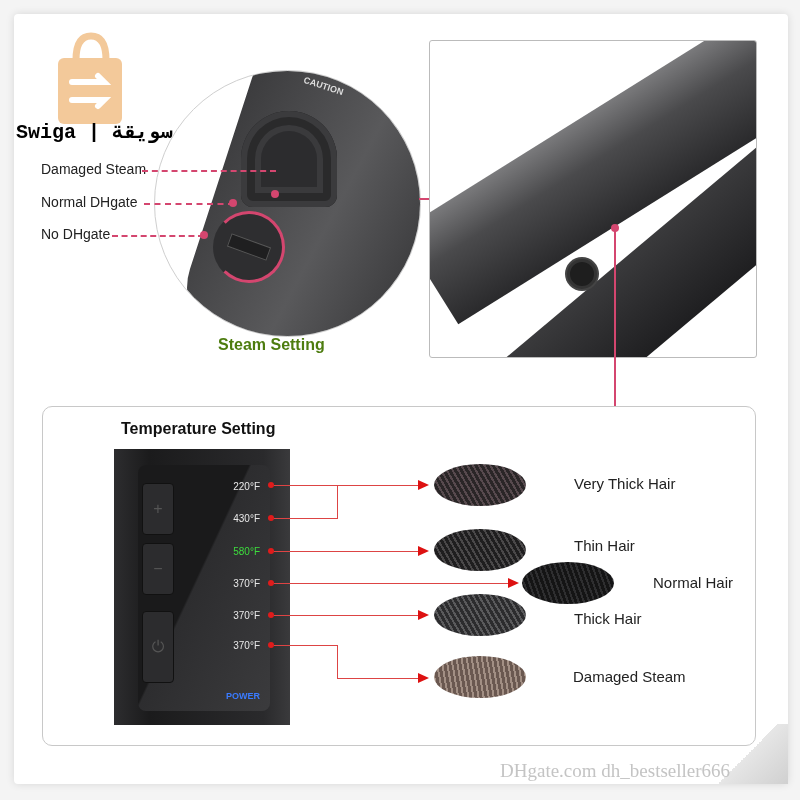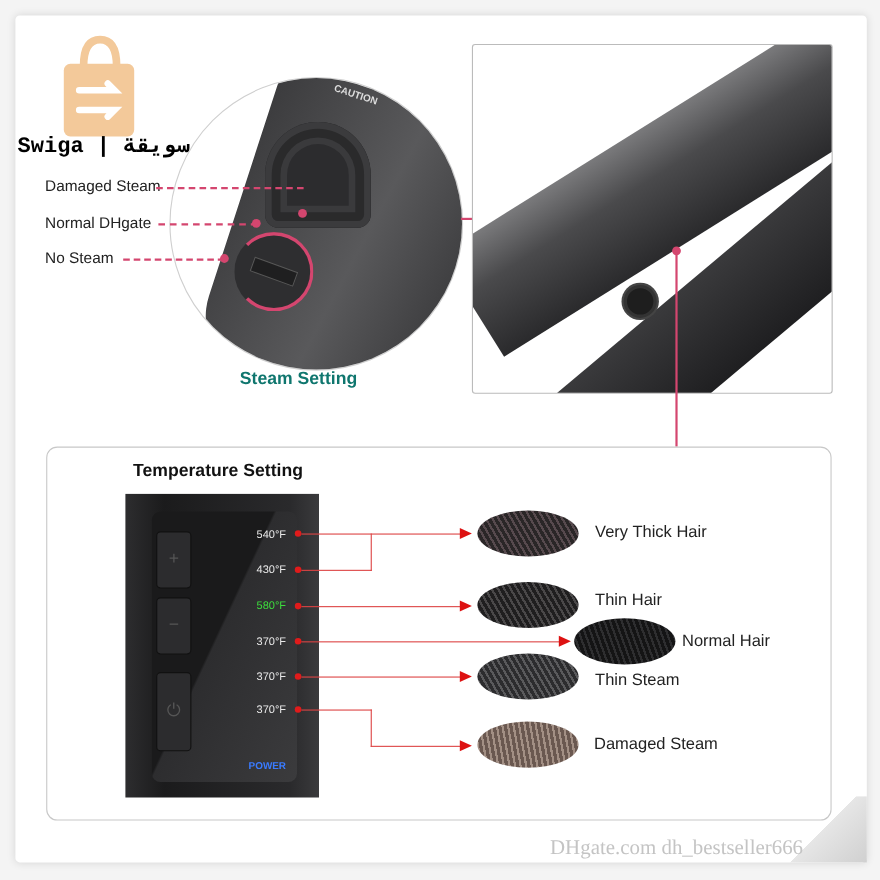--- a/index.html
+++ b/index.html
@@ -10,39 +10,39 @@
   .logo-text{position:absolute;left:16px;top:119px;font-size:20px;font-weight:bold;color:#000000;white-space:nowrap;font-family:Liberation Mono, monospace;}
   .circle{position:absolute;left:154px;top:70px;width:265px;height:265px;border-radius:50%;border:1px solid #cfcfcf;overflow:hidden;background:#fff;}
   .handle{position:absolute;left:60px;top:-20px;width:240px;height:320px;background:linear-gradient(100deg,#3a3a3c,#59595b 50%,#2f2f31);transform:rotate(18deg);border-radius:60px;}
   .caution{position:absolute;left:148px;top:10px;font-size:9px;color:#ddd;transform:rotate(18deg);font-weight:bold;}
   .grip{position:absolute;left:86px;top:40px;width:96px;height:96px;border-radius:50% 50% 12px 12px;background:#2c2c2e;box-shadow:inset 0 0 0 6px #3b3b3d,inset 0 0 0 14px #2a2a2b,inset 0 0 0 20px #3a3a3c;}
   .knob{position:absolute;left:58px;top:140px;width:66px;height:66px;border-radius:50%;background:#2e2e30;border:3px solid #d4466f;border-left-color:transparent;}
   .knob-bar{position:absolute;left:12px;top:26px;width:40px;height:12px;background:#1f1f20;border:1px solid #555;transform:rotate(20deg);}
   .lbl{position:absolute;font-size:14px;color:#222;white-space:nowrap;}
   .dash{position:absolute;height:0;border-top:2px dashed #d4466f;}
   .pdot{position:absolute;width:8px;height:8px;border-radius:50%;background:#d4466f;}
-  .steam-title{position:absolute;left:218px;top:336px;font-size:16px;font-weight:bold;color:#0f766e;}
+  .steam-title{position:absolute;left:218px;top:336px;font-size:16px;font-weight:bold;color:#4d7c0f;}
   .photo{position:absolute;left:429px;top:40px;width:326px;height:316px;border:1px solid #bbb;border-radius:3px;overflow:hidden;background:#fff;}
   .iron-top{position:absolute;left:-30px;top:60px;width:420px;height:110px;background:linear-gradient(180deg,#7a7a7c,#4a4a4c 40%,#2a2a2c);transform:rotate(-32deg);transform-origin:left top;top:190px;}
   .iron-bot{position:absolute;left:60px;top:330px;width:420px;height:90px;background:linear-gradient(180deg,#3a3a3c,#1f1f21);transform:rotate(-40deg);transform-origin:left top;}
   .pbtn{position:absolute;left:137px;top:218px;width:24px;height:24px;border-radius:50%;background:#1e1e1e;border:3px solid #333;box-shadow:0 0 0 2px #444;}
   .pink-line{position:absolute;background:#d4466f;}
   .panel{position:absolute;left:42px;top:406px;width:712px;height:338px;border:1px solid #c8c8c8;border-radius:10px;background:#fff;}
   .temp-title{position:absolute;left:121px;top:420px;font-size:16px;font-weight:bold;color:#111;}
   .device{position:absolute;left:114px;top:449px;width:176px;height:276px;background:linear-gradient(90deg,#2d2d2f,#1b1b1c 20%,#2a2a2c 85%,#3a3a3c);}
   .screen{position:absolute;left:24px;top:16px;width:132px;height:246px;border-radius:8px;background:linear-gradient(115deg,#1a1a1b 45%,#2d2d2f 46%,#3b3b3d);}
   .dbtn{position:absolute;left:4px;width:30px;background:#2c2c2e;border:1px solid #111;border-radius:4px;color:#555;text-align:center;font-size:16px;}
   .t{position:absolute;right:10px;font-size:10px;color:#e8e8e8;}
   .power{position:absolute;right:10px;bottom:10px;font-size:9px;font-weight:bold;color:#3a7bff;}
   .rdot{position:absolute;width:6px;height:6px;border-radius:50%;background:#e01b1b;}
   .hl{position:absolute;height:1px;background:#d44;}
   .vl{position:absolute;width:1px;background:#d44;}
   .arrow{position:absolute;width:0;height:0;border-top:5px solid transparent;border-bottom:5px solid transparent;border-left:11px solid #d11;}
   .swatch{position:absolute;width:92px;height:42px;border-radius:50%;}
-  .hair-lbl{position:absolute;font-size:15px;color:#222;white-space:nowrap;}
+  .hair-lbl{position:absolute;font-size:15px;color:#222;white-space:nowrap;margin-left:33px;}
   .wm{position:absolute;left:500px;top:760px;font-size:19px;color:#c4c4c4;font-family:"Liberation Serif",serif;white-space:nowrap;}
 </style>
 </head>
 <body>
 
 <div class="sheet">
     <div class="curl"></div>
   </div>
 
 <div class="logo">
@@ -57,21 +57,21 @@
 <div class="circle">
   <div class="handle"></div>
   <div class="caution">CAUTION</div>
   <div class="grip"></div>
   <div class="knob">
       <div class="knob-bar"></div>
     </div>
 </div>
 <div class="lbl" style="left:41px;top:161px;">Damaged Steam</div>
 <div class="lbl" style="left:41px;top:194px;">Normal DHgate</div>
-<div class="lbl" style="left:41px;top:226px;">No Steam</div>
+<div class="lbl" style="left:41px;top:226px;">No DHgate</div>
 <div class="dash" style="left:142px;top:170px;width:134px;"></div>
 <div class="dash" style="left:144px;top:203px;width:90px;"></div>
 <div class="dash" style="left:112px;top:235px;width:92px;"></div>
 <div class="pdot" style="left:271px;top:190px;"></div>
 <div class="pdot" style="left:229px;top:199px;"></div>
 <div class="pdot" style="left:200px;top:231px;"></div>
 <div class="steam-title">Steam Setting</div>
 
 <div class="pink-line" style="left:419px;top:198px;width:166px;height:2px;"></div>
 <div class="pink-line" style="left:584px;top:198px;width:2px;height:44px;"></div>
@@ -85,21 +85,21 @@
 <div class="pdot" style="left:611px;top:224px;"></div>
 
 <div class="panel"></div>
 <div class="temp-title">Temperature Setting</div>
 
 <div class="device">
   <div class="screen">
     <div class="dbtn" style="top:18px;height:50px;line-height:50px;">+</div>
     <div class="dbtn" style="top:78px;height:50px;line-height:50px;">−</div>
     <div class="dbtn" style="top:146px;height:70px;line-height:70px;">⏻</div>
-    <div class="t" style="top:16px;">540°F</div>
+    <div class="t" style="top:16px;">220°F</div>
     <div class="t" style="top:48px;">430°F</div>
     <div class="t" style="top:81px;color:#3ddc3d;">580°F</div>
     <div class="t" style="top:113px;">370°F</div>
     <div class="t" style="top:145px;">370°F</div>
     <div class="t" style="top:175px;">370°F</div>
     <div class="power">POWER</div>
   </div>
 </div>
 
 <div class="rdot" style="left:268px;top:482px;"></div>
@@ -127,16 +127,16 @@
 
 <div class="swatch" style="left:434px;top:464px;background:repeating-linear-gradient(60deg,#2a2627 0 3px,#574a4e 3px 5px);"></div>
 <div class="swatch" style="left:434px;top:529px;background:repeating-linear-gradient(60deg,#1f1e1f 0 3px,#4a4849 3px 5px);"></div>
 <div class="swatch" style="left:522px;top:562px;background:repeating-linear-gradient(70deg,#141415 0 3px,#2e2e30 3px 5px);"></div>
 <div class="swatch" style="left:434px;top:594px;background:repeating-linear-gradient(60deg,#2c2c2e 0 3px,#5a5a5c 3px 5px);"></div>
 <div class="swatch" style="left:434px;top:656px;background:repeating-linear-gradient(80deg,#6a5850 0 3px,#a28f84 3px 5px);"></div>
 
 <div class="hair-lbl" style="left:541px;top:475px;">Very Thick Hair</div>
 <div class="hair-lbl" style="left:541px;top:537px;">Thin Hair</div>
 <div class="hair-lbl" style="left:620px;top:574px;">Normal Hair</div>
-<div class="hair-lbl" style="left:541px;top:610px;">Thin Steam</div>
+<div class="hair-lbl" style="left:541px;top:610px;">Thick Hair</div>
 <div class="hair-lbl" style="left:540px;top:668px;">Damaged Steam</div>
 
 <div class="wm">DHgate.com  dh_bestseller666</div>
 
 </body></html>

